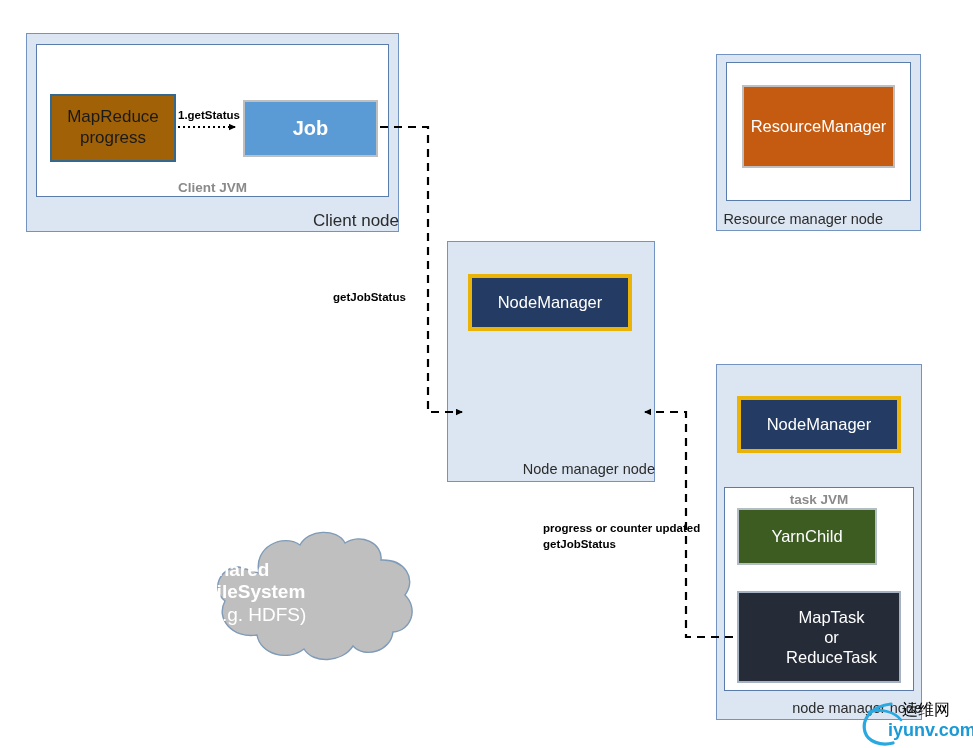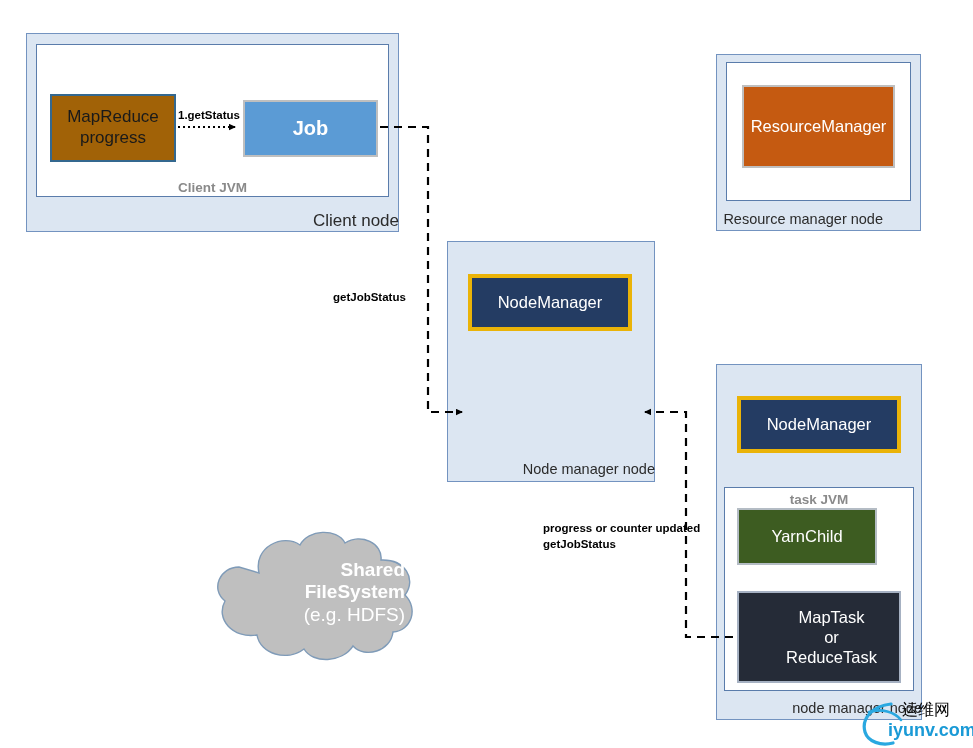--- a/index.html
+++ b/index.html
@@ -103,21 +103,21 @@
     font-size: 11.5px;
     font-weight: bold;
     color: #000000;
     white-space: nowrap;
     line-height: 1.35;
   }
 
   
   .cloud-text {
     position: absolute;
-    text-align: right;
+    text-align: left;
     color: #ffffff;
     line-height: 1.18;
     font-size: 19px;
     white-space: nowrap;
   }
   .cloud-text .b { font-weight: bold; display: block; }
   .cloud-text .n { font-weight: normal; display: block; }
 
   svg.overlay {
     position: absolute;

